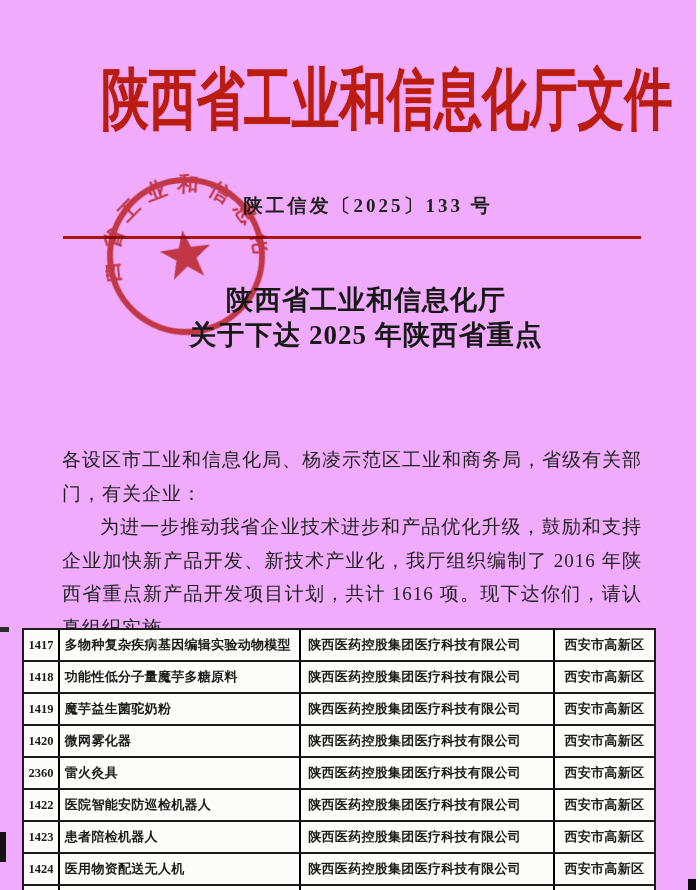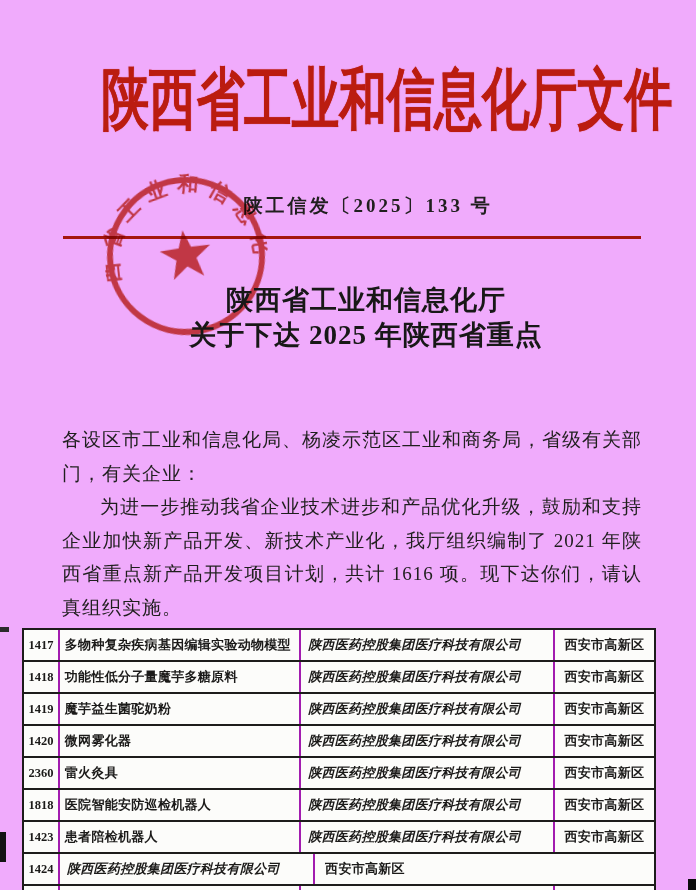--- a/index.html
+++ b/index.html
@@ -37,41 +37,41 @@
     transform:rotate(-8deg);
   }
   
   .doc-title{
     position:absolute; top:283px; left:0; width:700px;
     text-align:center; font-size:27px; font-weight:900;
     line-height:35px; letter-spacing:1px; color:#181817;padding-left:16px;
   }
   
   .body-text{
-    position:absolute; top:423px; left:62px; width:580px;
+    position:absolute; top:443px; left:62px; width:580px;
     font-size:19px; line-height:33.5px; letter-spacing:1px;
     text-align:justify; color:#201f1e; font-weight:500;
   }
   .body-text p{margin:0;}
   .body-text .indent{text-indent:2em;}
   
   .ptable{
     position:absolute; top:628px; left:22px; width:634px;
     border:2px solid #1d1c1b; background:#fcfcfa; box-sizing:border-box;
   }
   .trow{display:flex; height:32px; border-bottom:2px solid #1d1c1b; box-sizing:border-box;}
   .td{
     display:flex; align-items:center; box-sizing:border-box;
-    border-right:2px solid #a21caf; overflow:hidden;
+    border-right:2px solid #000000; overflow:hidden;
     font-size:13px; font-weight:700; color:#1b1a19; letter-spacing:0.3px;
     white-space:nowrap;
   }
   .c-no{width:36px; justify-content:center; font-size:12.5px; letter-spacing:0;}
   .c-prod{width:243px; padding:8px 5px;}
-  .c-comp{width:255px; padding:0 7px;font-style:italic;}
+  .c-comp{width:255px; padding:0 7px;}
   .c-dist{width:100px; justify-content:center; border-right:none;}
   
   .artifact{position:absolute; background:#131313;}
   .art-table-tick{left:0; top:627px; width:9px; height:5px; background:#2b2b2b;}
   .art-left-bar{left:0; top:832px; width:6px; height:30px;}
   .art-corner{left:688px; top:879px; width:12px; height:11px; background:#0c0c0c;}
 </style>
 </head>
 <body>
 
@@ -99,21 +99,21 @@
     </g>
   </svg>
 
   <div class="doc-title">
     <div>陕西省工业和信息化厅</div>
     <div>关于下达 2025 年陕西省重点</div>
   </div>
 
   <div class="body-text">
     <p>各设区市工业和信息化局、杨凌示范区工业和商务局，省级有关部门，有关企业：</p>
-    <p class="indent">为进一步推动我省企业技术进步和产品优化升级，鼓励和支持企业加快新产品开发、新技术产业化，我厅组织编制了 2021 年陕西省重点新产品开发项目计划，共计 1616 项。现下达你们，请认真组织实施。</p>
+    <p class="indent">为进一步推动我省企业技术进步和产品优化升级，鼓励和支持企业加快新产品开发、新技术产业化，我厅组织编制了 2016 年陕西省重点新产品开发项目计划，共计 1616 项。现下达你们，请认真组织实施。</p>
   </div>
 
   <div class="ptable" id="projects-table">
     <div class="trow">
       <div class="td c-no">1417</div>
       <div class="td c-prod">多物种复杂疾病基因编辑实验动物模型</div>
       <div class="td c-comp">陕西医药控股集团医疗科技有限公司</div>
       <div class="td c-dist">西安市高新区</div>
     </div>
 
@@ -139,35 +139,36 @@
     </div>
 
     <div class="trow">
       <div class="td c-no">2360</div>
       <div class="td c-prod">雷火灸具</div>
       <div class="td c-comp">陕西医药控股集团医疗科技有限公司</div>
       <div class="td c-dist">西安市高新区</div>
     </div>
 
     <div class="trow">
-      <div class="td c-no">1818</div>
+      <div class="td c-no">1422</div>
       <div class="td c-prod">医院智能安防巡检机器人</div>
       <div class="td c-comp">陕西医药控股集团医疗科技有限公司</div>
       <div class="td c-dist">西安市高新区</div>
     </div>
 
     <div class="trow">
       <div class="td c-no">1423</div>
       <div class="td c-prod">患者陪检机器人</div>
       <div class="td c-comp">陕西医药控股集团医疗科技有限公司</div>
       <div class="td c-dist">西安市高新区</div>
     </div>
 
     <div class="trow">
       <div class="td c-no">1424</div>
+      <div class="td c-prod">医用物资配送无人机</div>
       <div class="td c-comp">陕西医药控股集团医疗科技有限公司</div>
       <div class="td c-dist">西安市高新区</div>
     </div>
 
     <div class="trow">
       <div class="td c-no"></div>
       <div class="td c-prod"></div>
       <div class="td c-comp"></div>
       <div class="td c-dist"></div>
     </div>

